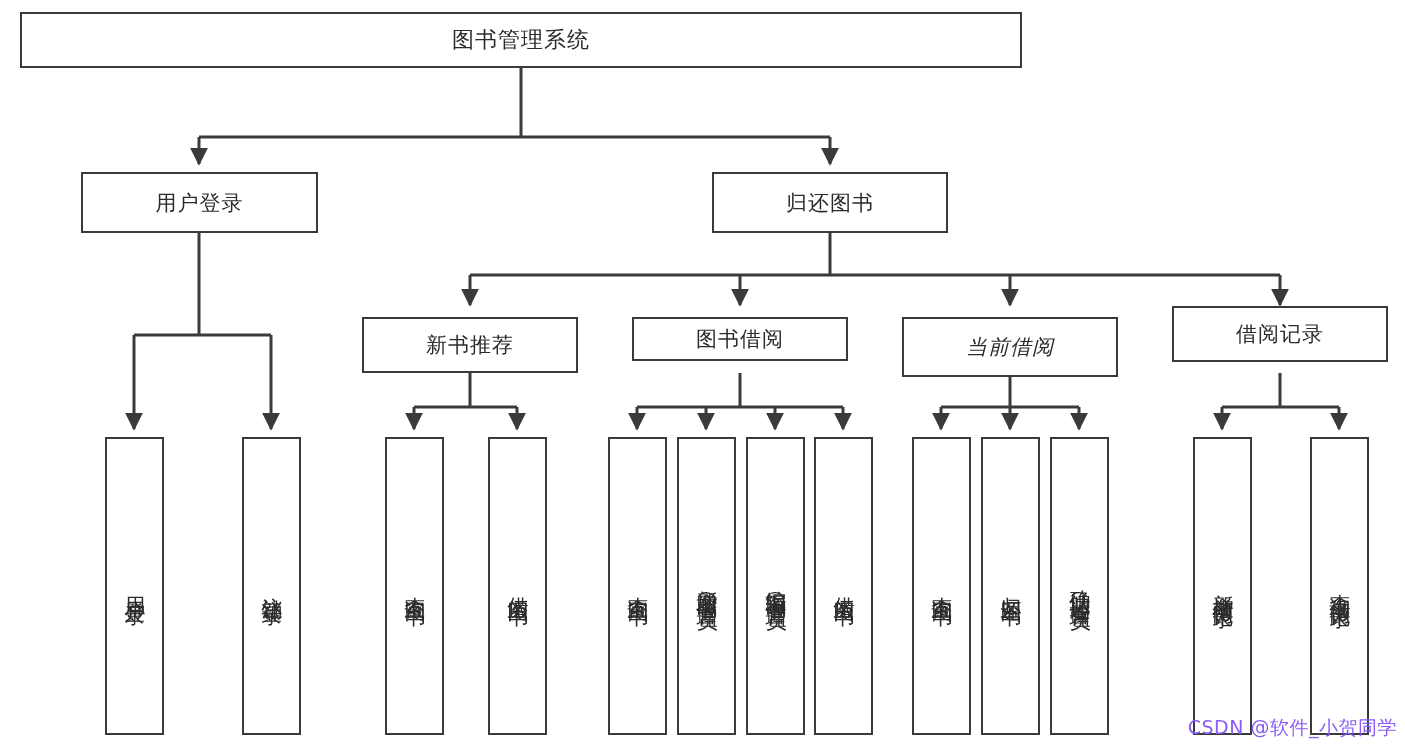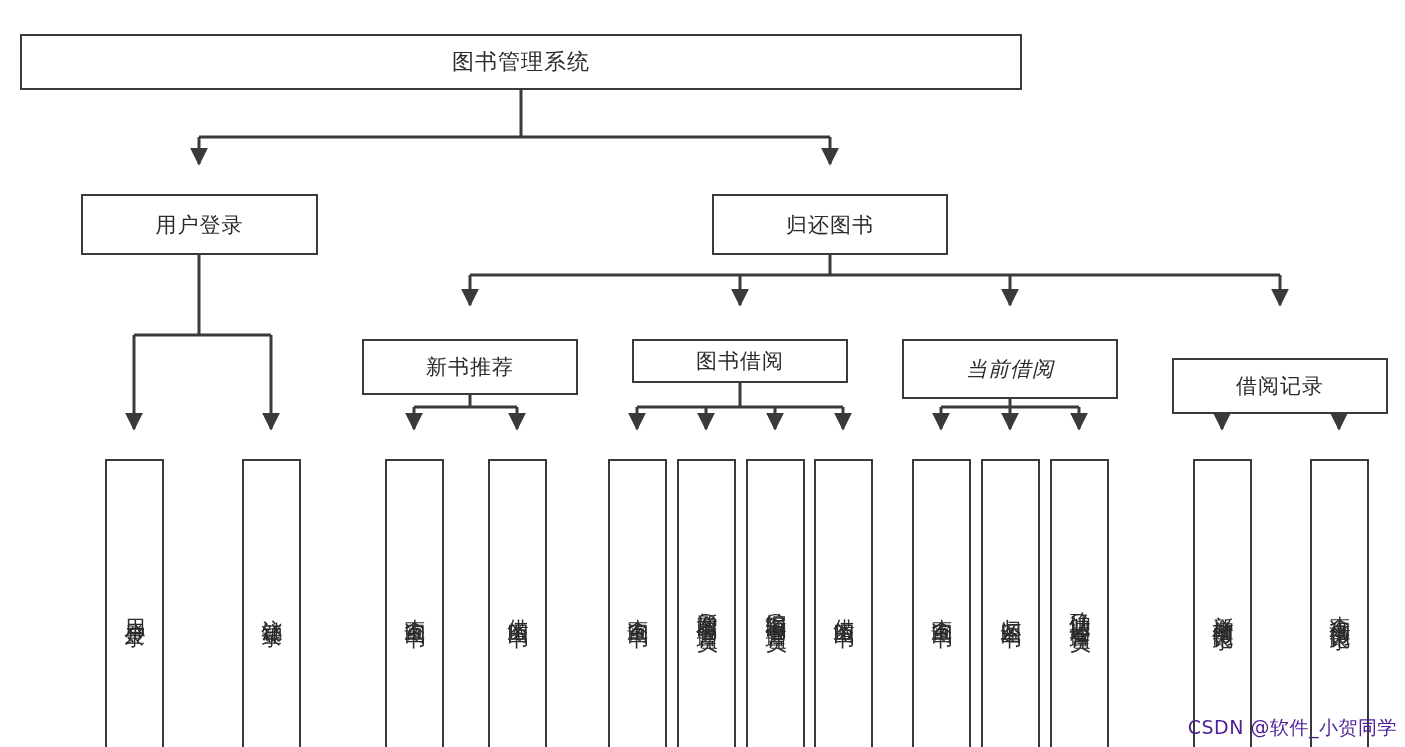--- a/index.html
+++ b/index.html
@@ -23,21 +23,20 @@
   .node{
     position:absolute;
     box-sizing:border-box;
     background:#ffffff;
     border:2px solid #3a3a3a;
     display:flex;
     align-items:center;
     justify-content:center;
     color:#2b2b2b;
     z-index:2;
-    margin-top:22px;
   }
   .node.horiz{
     font-size:21px;
     letter-spacing:1px;
     white-space:nowrap;
   }
   .node.vert{
     font-size:21px;
     padding:6px 0;
   }
@@ -50,21 +49,21 @@
     display:block;
   }
   .node.root{
     font-size:22px;
   }
   #watermark{
     position:absolute;
     right:8px;
     bottom:6px;
     font-size:19px;
-    color:#4c1d95;
+    color:#8b5cf6;
     letter-spacing:0.5px;
     white-space:nowrap;
     z-index:5;
     pointer-events:none;
   }
 </style>
 </head>
 <body>
 
 <div id="diagram">
@@ -136,21 +135,21 @@
   </div>
 
   <div class="node horiz" style="left:632px;top:317px;width:216px;height:44px;">
     <span>图书借阅</span>
   </div>
 
   <div class="node horiz" style="left:902px;top:317px;width:216px;height:60px;font-style:italic;">
     <span>当前借阅</span>
   </div>
 
-  <div class="node horiz" style="left:1172px;top:336px;width:216px;height:56px;">
+  <div class="node horiz" style="left:1172px;top:306px;width:216px;height:56px;">
     <span>借阅记录</span>
   </div>
 
   <div class="node vert" style="left:105px;top:437px;width:59px;height:298px;">
     <span class="vlabel">用户登录</span>
   </div>
 
   <div class="node vert" style="left:242px;top:437px;width:59px;height:298px;">
     <span class="vlabel">注销登录</span>
   </div>

